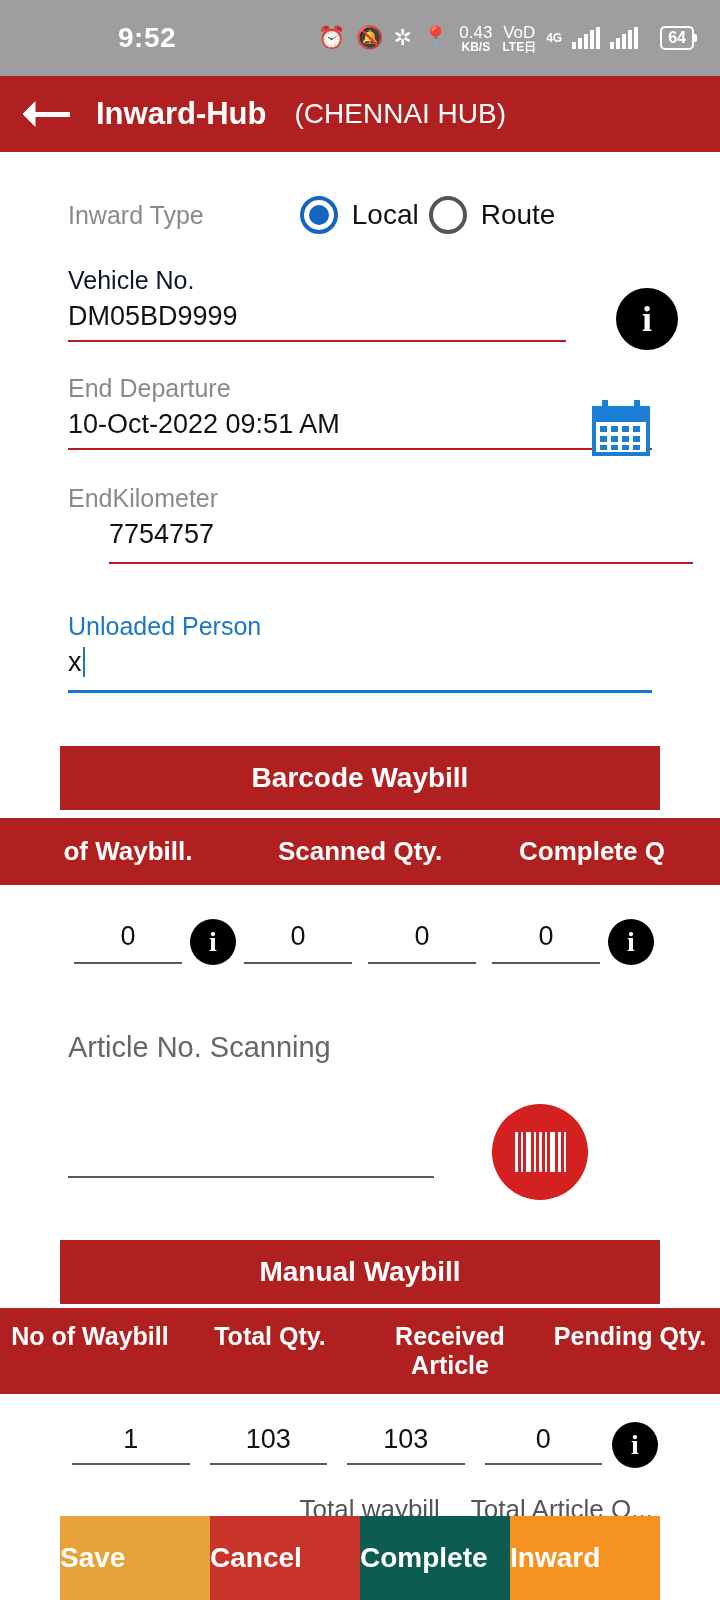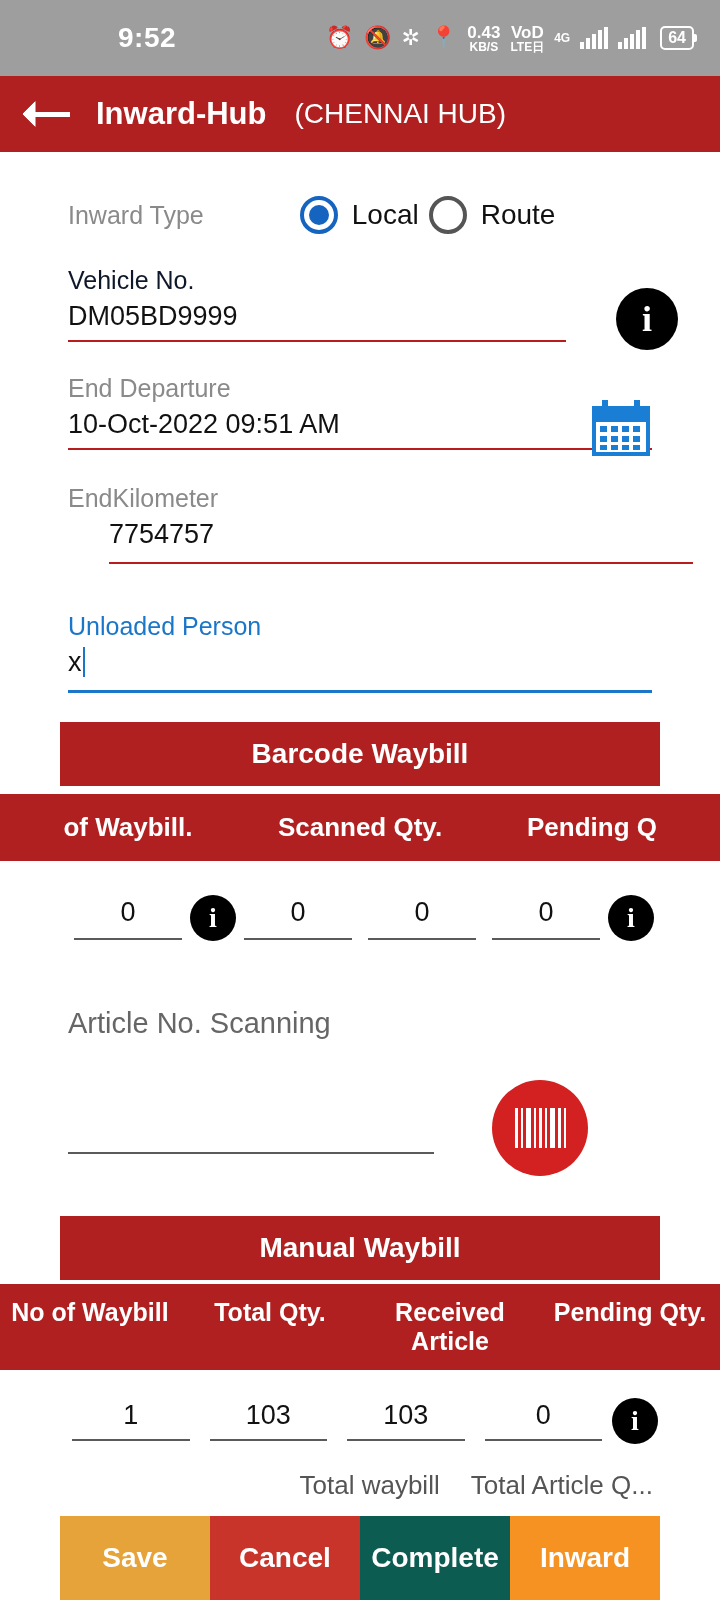--- a/index.html
+++ b/index.html
@@ -14,32 +14,32 @@
   
   .statusbar {
     height: 76px; background: #9e9e9e; color: #fff;
     display: flex; align-items: center; justify-content: space-between;
     padding: 0 26px;
   }
   .status-time { font-size: 28px; font-weight: 600; letter-spacing: .5px; margin-left: 92px;}
   .status-icons { display: flex; align-items: center; gap: 10px; }
   .si { font-size: 22px; line-height: 1; display: flex; align-items: center; }
   .si-net { display: flex; flex-direction: column; align-items: center; line-height: 1; }
-  .si-net b { font-size: 17px; font-weight: 700; }
+  .si-net b { font-size: 17px; font-weight: 400; }
   .si-net i { font-size: 12px; font-style: normal; font-weight: 700; }
   .bars { display: flex; align-items: flex-end; gap: 2px; height: 22px; }
   .bars span { width: 4px; background: #fff; display: block; }
   .bars span:nth-child(1) { height: 7px; }
   .bars span:nth-child(2) { height: 11px; }
   .bars span:nth-child(3) { height: 15px; }
   .bars span:nth-child(4) { height: 19px; }
   .bars span:nth-child(5) { height: 22px; }
   .battery {
     border: 2px solid #fff; border-radius: 5px; padding: 1px 6px;
-    font-size: 16px; font-weight: 600; position: relative; margin-left: 4px;
+    font-size: 16px; font-weight: 600; position: relative; margin-left: 12px;
   }
   .battery::after {
     content: ""; position: absolute; right: -5px; top: 6px;
     width: 3px; height: 8px; background: #fff; border-radius: 0 2px 2px 0;
   }
 
   
   .appbar {
     height: 76px; background: #b02020; color: #fff;
     display: flex; align-items: center; padding: 0 24px;
@@ -157,21 +157,21 @@
   .toast-x::before, .toast-x::after {
     content: ""; position: absolute; left: 9px; top: 29px; width: 44px; height: 5px;
     background: #fff; border-radius: 3px;
   }
   .toast-x::before { transform: rotate(45deg); }
   .toast-x::after { transform: rotate(-45deg); }
   .toast-msg { font-size: 29px; line-height: 1.3; margin-left: 16px; }
 
   
   .btnbar { position: absolute; left: 0; right: 0; bottom: 0; display: flex; padding: 0 60px; }
-  .btn { flex: 1; text-align: center; color: #fff; font-size: 28px; font-weight: 700;
+  .btn { flex: 1; text-align: left; color: #fff; font-size: 28px; font-weight: 700;
     padding: 26px 0; cursor: pointer; }
   .btn.save { background: #e6a33a; }
   .btn.complete { background: #0d5c52; }
   .btn.cancel { background: #c8342a; }
   .btn.inward { background: #f59222; }
 </style>
 </head>
 <body>
 
 <div id="app">
@@ -275,25 +275,25 @@
       <div class="finput" style="padding-bottom:12px;margin-left:41px;">7754757</div>
     </div>
 
     <div class="field" style="margin-top:48px;">
       <div class="flab label-blue">Unloaded Person</div>
       <div class="finput blue" style="padding-bottom:12px;">
         <span>x</span><span class="caret"></span>
       </div>
     </div>
 
-    <div class="sec-bar" style="margin-top:29px;">Barcode Waybill</div>
+    <div class="sec-bar" style="margin-top:53px;">Barcode Waybill</div>
     <div class="sec-head">
       <span>of Waybill.</span>
       <span>Scanned Qty.</span>
-      <span>Pending Q</span>
+      <span>Complete Q</span>
     </div>
     <div class="num-row">
       <div class="num-cell">0</div>
       <div class="num-dot">i</div>
       <div class="num-cell">0</div>
       <div class="num-cell">0</div>
       <div class="num-cell">0</div>
       <div class="num-dot">i</div>
     </div>
 

